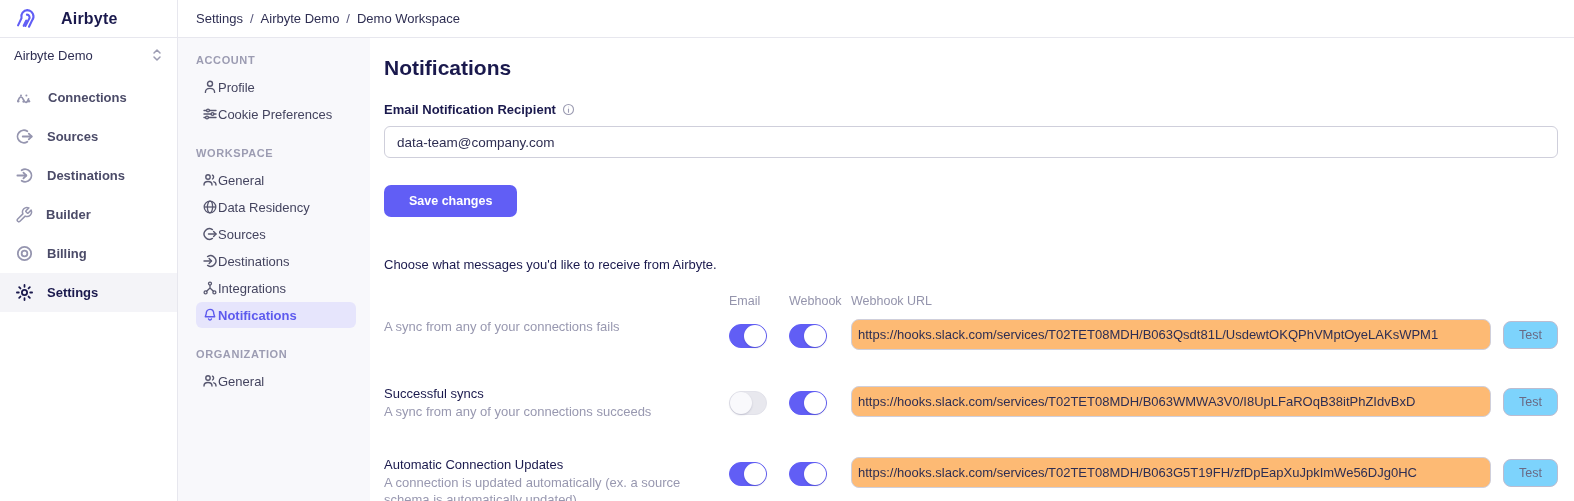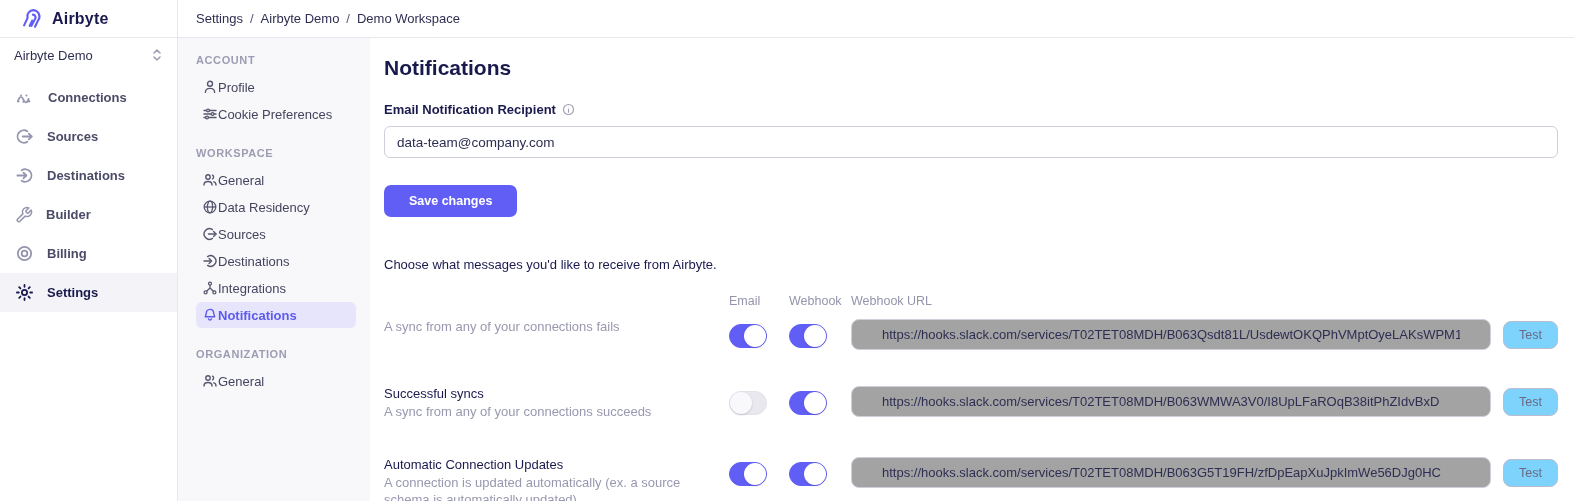--- a/index.html
+++ b/index.html
@@ -2,21 +2,21 @@
 <html><head>
 <meta charset="utf-8">
 <style>
   * { margin:0; padding:0; box-sizing:border-box; }
   html,body { width:1574px; height:501px; overflow:hidden; background:#fff;
     font-family:"Liberation Sans", sans-serif; color:#1A194D; }
   .app { display:flex; width:1574px; height:501px; }
 
   
   .left-sidebar { width:178px; min-width:178px; border-right:1px solid #E7E7EE; background:#fff; display:flex; flex-direction:column; }
-  .logo-area { height:38px; display:flex; align-items:center; padding:0 20px; border-bottom:1px solid #E7E7EE; gap:7px; }
+  .logo-area { height:38px; display:flex; align-items:center; padding:0 14px; border-bottom:1px solid #E7E7EE; gap:22px; }
   .logo-word { font-size:16px; font-weight:bold; color:#1A194D; letter-spacing:.2px; }
   .workspace-selector { height:34px; display:flex; align-items:center; justify-content:space-between; padding:0 14px; cursor:pointer; }
   .workspace-selector .ws-label { font-size:13px; color:#2E2E52; }
   .main-nav { display:flex; flex-direction:column; margin-top:6px; }
   .nav-item { height:39px; display:flex; align-items:center; gap:13px; padding:0 15px; font-size:13px; font-weight:bold; color:#4B4B68; cursor:pointer; }
   .nav-item .ic { color:#9595AF; display:flex; }
   .nav-item.active { background:#F4F4F8; color:#1A194D; }
   .nav-item.active .ic { color:#1A194D; }
 
   
@@ -50,21 +50,21 @@
   .col-header { font-size:12.5px; color:#9494AC; padding-bottom:11px; }
   .row-title { font-size:13px; color:#1A194D; margin-bottom:3px; }
   .row-subtitle { font-size:13px; color:#9898B0; line-height:1.3; padding-right:30px; }
   .notif-row-cell { padding-bottom:36px; }
 
   .toggle { width:38px; height:24px; border-radius:12px; background:#E8E8EE; position:relative; cursor:pointer; margin-top:5px; border:1px solid #E2E2EA; }
   .toggle[data-state="true"] { background:#615EF5; border-color:#615EF5; }
   .toggle .knob { position:absolute; top:0px; left:0px; width:22px; height:22px; border-radius:50%; background:#F9F9FC; box-shadow:0 1px 2px rgba(26,25,77,.18); }
   .toggle[data-state="true"] .knob { left:auto; right:0px; background:#fff; }
 
-  .url-input { width:100%; height:31px; border:1px solid #CFCFDB; border-radius:8px; padding:0 30px; font-size:13px; color:#2E2E52; font-family:"Liberation Sans", sans-serif; background:#a3a3a3; outline:none; }
+  .url-input { width:100%; height:31px; border:1px solid #CFCFDB; border-radius:8px; padding:0 6px; font-size:13px; color:#2E2E52; font-family:"Liberation Sans", sans-serif; background:#fdba74; outline:none; }
   .test-btn { margin-left:12px; width:55px; height:28px; margin-top:2px; background:#7dd3fc; border:1px solid #BCBCD0; border-radius:8px; font-size:12.5px; color:#6A6A85; cursor:pointer; font-family:"Liberation Sans", sans-serif; }
 
   svg { display:block; }
 </style>
 </head>
 <body>
 
 <div class="app">
 
   <aside class="left-sidebar">

